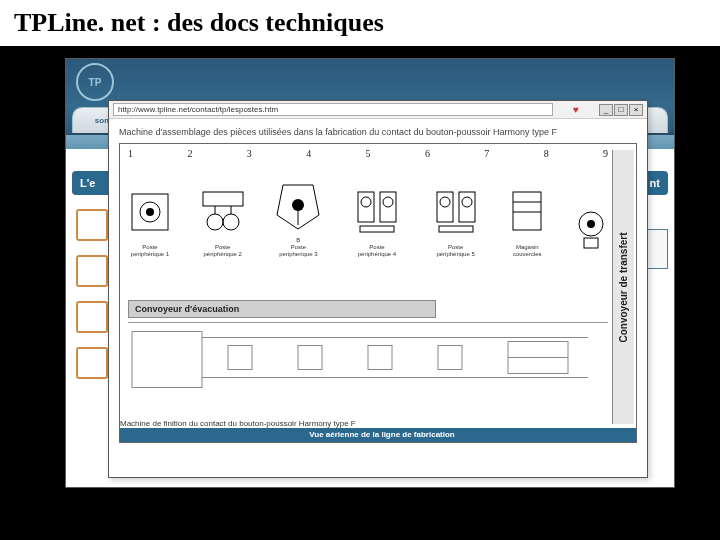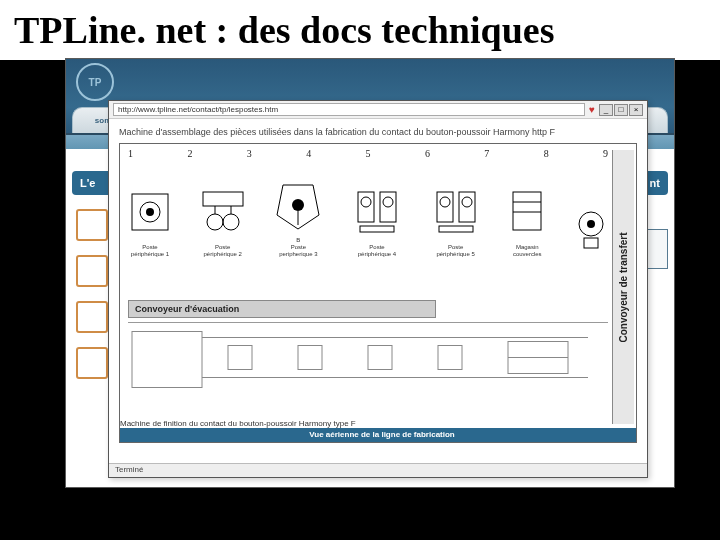--- a/index.html
+++ b/index.html
@@ -7,21 +7,21 @@
     width: 720px;
     height: 540px;
     background: #000;
     font-family: Georgia, 'Times New Roman', serif;
     position: relative;
     overflow: hidden;
   }
   .slide-title {
     background: #fff;
     color: #000;
-    font-size: 38px;
+    font-size: 26px;
     font-weight: bold;
     padding: 8px 14px;
     text-align: left;
   }
   .browser-outer {
     position: absolute;
     top: 58px;
     left: 65px;
     width: 610px;
     height: 430px;
@@ -99,21 +99,21 @@
     position: absolute;
     top: 100px; left: 108px;
     width: 540px; height: 378px;
     background: #fff;
     border: 1px solid #555;
     box-shadow: 2px 2px 6px rgba(0,0,0,.2);
     font-family: Arial, sans-serif;
   }
   .popup-addr {
     height: 18px; background: #f1f1f1; border-bottom: 1px solid #ccc;
-    display: flex; align-items: center; padding: 4px 4px; gap: 4px;
+    display: flex; align-items: center; padding: 4px 4px; gap: 20px;
   }
   .popup-url {
     flex: 1; background: #fff; border: 1px solid #aaa;
     font: 8px Arial; color: #333; padding: 1px 4px; height: 13px;
   }
   .win-ctrls { display: flex; gap: 1px; }
   .win-btn { width: 14px; height: 12px; background: #ddd; border: 1px solid #888; font: 8px Arial; text-align: center; line-height: 10px; }
   .fav { color: #c33; font: 10px Arial; }
   .popup-body { padding: 8px 10px; }
   .doc-caption {
@@ -217,21 +217,21 @@
     <div class="popup-url">http://www.tpline.net/contact/tp/lespostes.htm</div>
     <span class="fav">♥</span>
     <div class="win-ctrls">
       <div class="win-btn">_</div>
       <div class="win-btn">□</div>
       <div class="win-btn">×</div>
     </div>
   </div>
 
   <div class="popup-body">
-    <div class="doc-caption">Machine d'assemblage des pièces utilisées dans la fabrication du contact du bouton-poussoir Harmony http F</div>
+    <div class="doc-caption">Machine d'assemblage des pièces utilisées dans la fabrication du contact du bouton-poussoir Harmony type F</div>
 
     <div class="diagram">
       <div class="num-row">
         <span>1</span>
         <span>2</span>
         <span>3</span>
         <span>4</span>
         <span>5</span>
         <span>6</span>
         <span>7</span>
@@ -328,14 +328,13 @@
 
       <div class="bottom-caption">Machine de finition du contact du bouton-poussoir Harmony type F</div>
       <div class="bottom-bar">Vue aérienne de la ligne de fabrication</div>
 
       <div class="transfer-col">
         <div class="transfer-text">Convoyeur de transfert</div>
       </div>
     </div>
   </div>
 
-  <div class="status-bar">Terminé</div>
 </div>
 
 </body></html>

